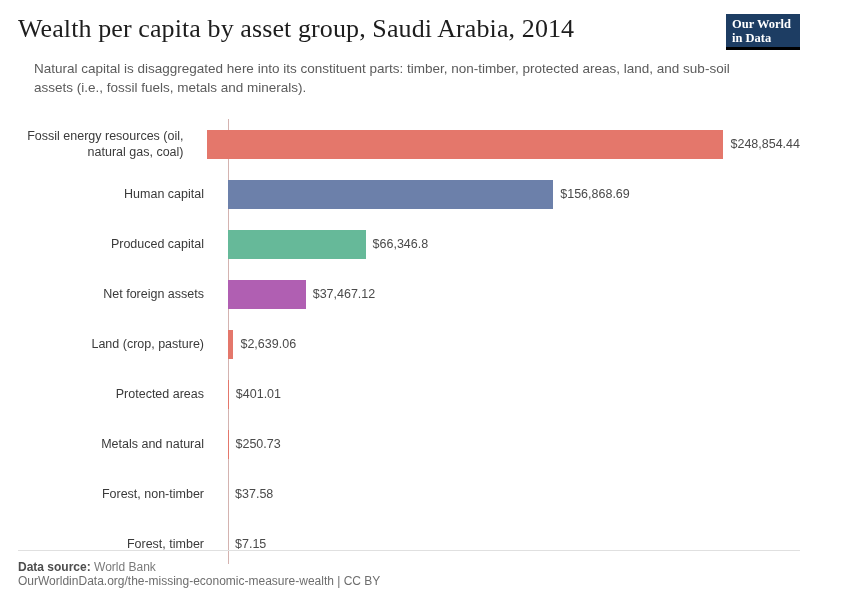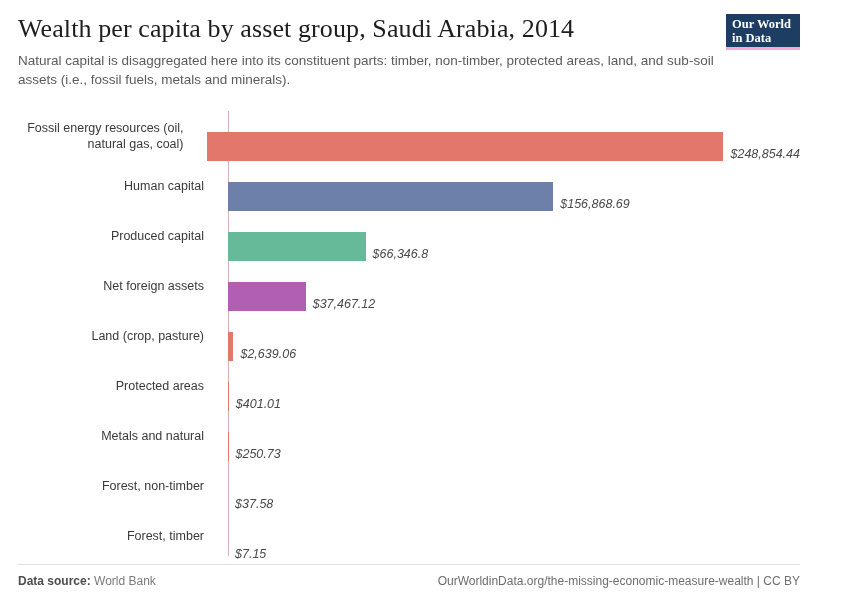--- a/index.html
+++ b/index.html
@@ -32,39 +32,39 @@
     color: #1d1d1d;
     letter-spacing: 0.1px;
     margin: 0 0 8px 0;
     line-height: 1.12;
   }
   .chart-subtitle {
     font-family: "Liberation Sans", sans-serif;
     font-size: 13.5px;
     color: #5b5b5b;
     line-height: 1.42;
-    margin: 0;
+    margin: 16px;
     max-width: 715px;
   }
   .owid-logo {
     position: absolute;
     top: 0px;
     right: 0px;
     width: 74px;
     height: 36px;
     background: #1d3d63;
     color: #ffffff;
     font-family: "Liberation Serif", serif;
     font-weight: bold;
     font-size: 12.5px;
     line-height: 1.12;
     text-align: left;
     padding: 3px 5px 0 6px;
     box-sizing: border-box;
-    border-bottom: 3px solid #f9a8d4;
+    border-bottom: 3px solid #000000;
   }
   .owid-logo div {
     white-space: nowrap;
   }
   
   .chart-area {
     position: relative;
     margin-top: 22px;
     height: 445px;
   }
@@ -84,22 +84,21 @@
     box-sizing: border-box;
     font-size: 12.5px;
     color: #3a3a3a;
     line-height: 1.28;
   }
   .bar-wrap {
     flex: 1;
     position: relative;
     height: 100%;
     display: flex;
-    align-items: flex-end;
-    font-style: italic;
+    align-items: center;
   }
   .bar {
     height: 29px;
     border-radius: 0;
   }
   .bar-value {
     font-size: 12.5px;
     color: #4a4a4a;
     margin-left: 7px;
     white-space: nowrap;
@@ -118,20 +117,21 @@
     left: 18px;
     right: 18px;
     bottom: 12px;
     border-top: 1px solid #e0e0e0;
     padding-top: 9px;
     display: flex;
     justify-content: space-between;
     align-items: baseline;
     font-size: 12px;
     color: #7a7a7a;
+    flex-direction: column;
   }
   .footer-left b {
     color: #4d4d4d;
     font-weight: bold;
   }
   .footer-right {
     color: #6e6e6e;
   }
 </style>
 </head>

